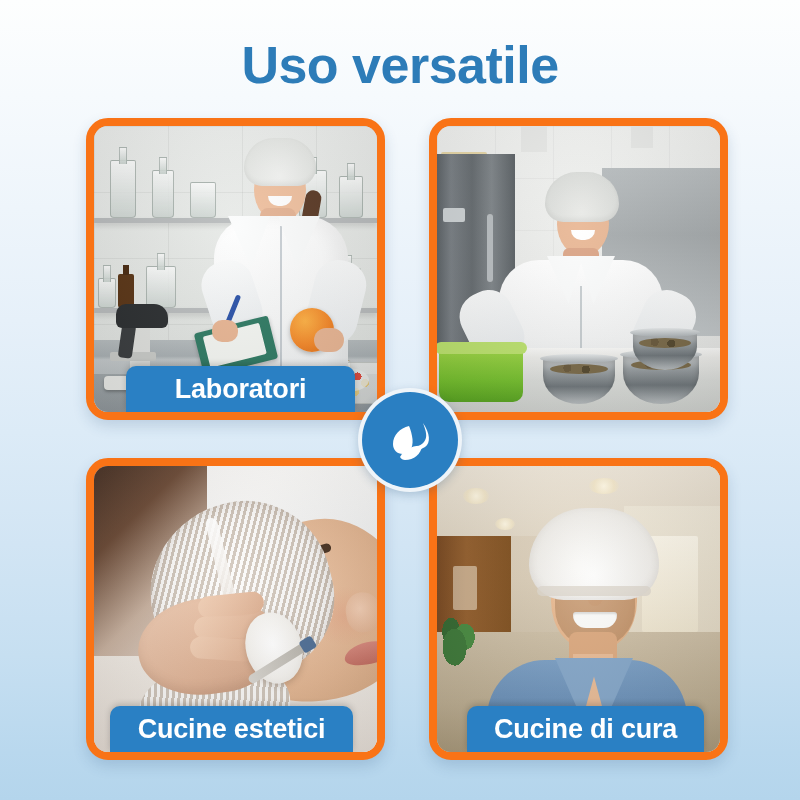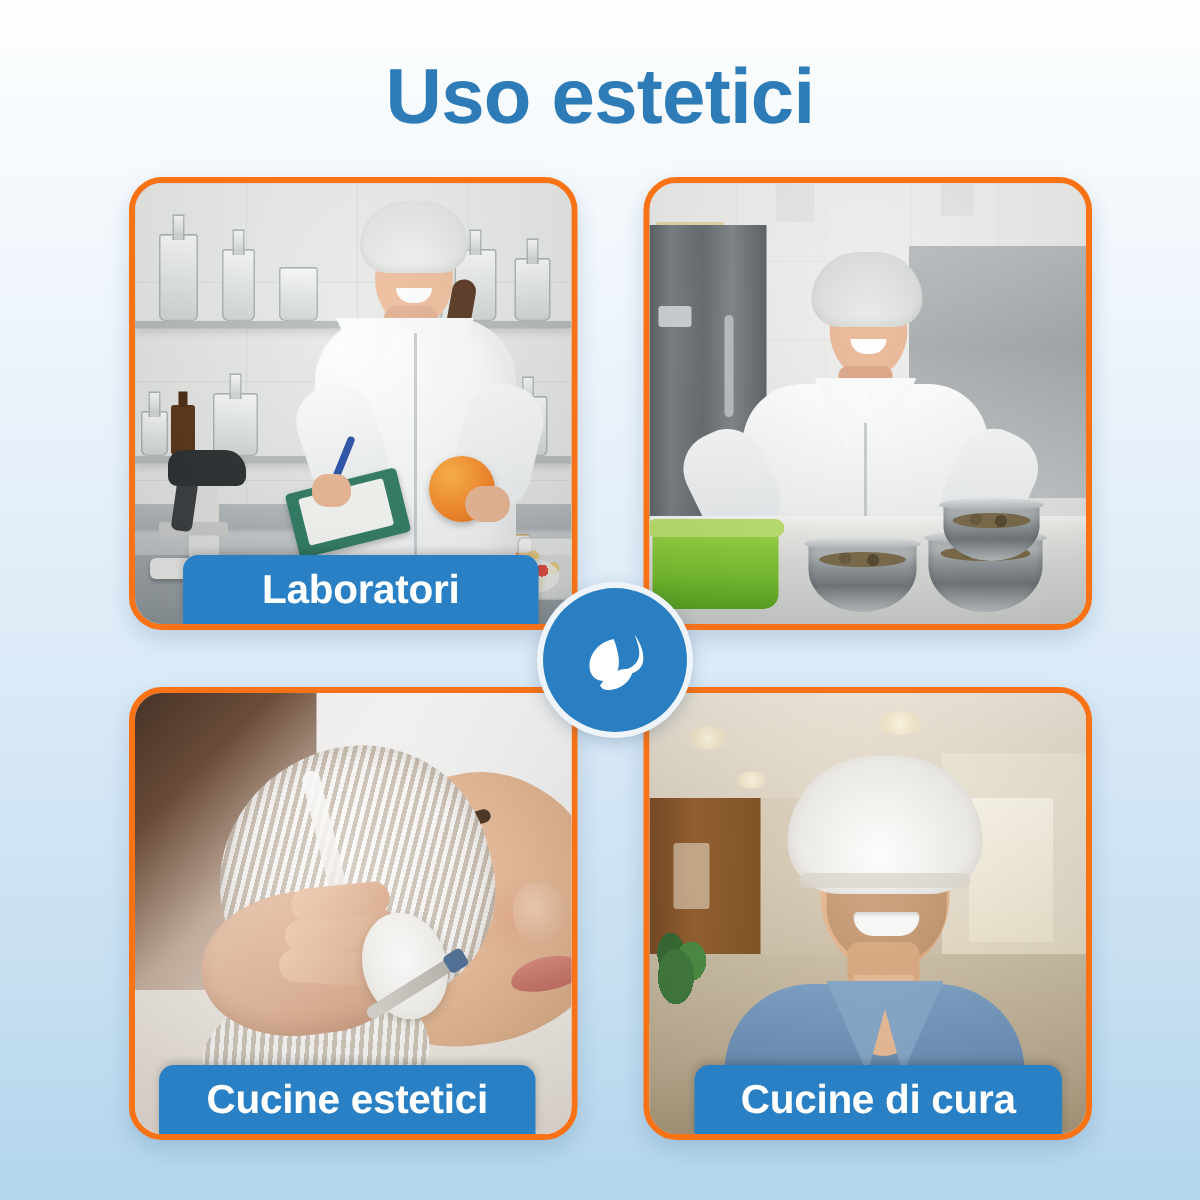--- a/index.html
+++ b/index.html
@@ -49,21 +49,21 @@
     height: 642px;
     display: grid;
     grid-template-columns: 299px 299px;
     grid-template-rows: 302px 302px;
     column-gap: 44px;
     row-gap: 38px;
   }
 
   .card {
     position: relative;
-    border: 4px solid #f97316;
+    border: 8px solid #f97316;
     border-radius: 22px;
     overflow: hidden;
     background: #cfd4d6;
     box-shadow: 0 6px 14px rgba(40, 80, 120, 0.18);
   }
 
   .scene {
     position: absolute;
     inset: 0;
     overflow: hidden;
@@ -357,21 +357,21 @@
     background:#fbfbf9; border-radius: 4px 4px 18px 18px; box-shadow: inset 0 2px 2px rgba(0,0,0,.12); }
   .nurse .beard { position:absolute; left:62px; top:104px; width:80px; height:52px;
     border-radius: 0 0 40px 40px; background: rgba(135,95,55,.34); }
 
   .grain { position:absolute; inset:0; pointer-events:none;
     background: radial-gradient(ellipse at 50% 35%, rgba(255,255,255,.06), rgba(0,0,0,.09)); }
 </style>
 </head>
 <body>
 
-<h1 class="page-title">Uso estetici</h1>
+<h1 class="page-title">Uso versatile</h1>
 
 <div class="cards">
 
   <div class="card">
     <div class="scene">
       <div class="lab-wall"></div>
       <div class="lab-shelf s1"></div>
       <div class="lab-shelf s2"></div>
 
       <div class="glass neck" style="left:16px; height:58px; width:26px; bottom:auto; top:34px;"></div>

